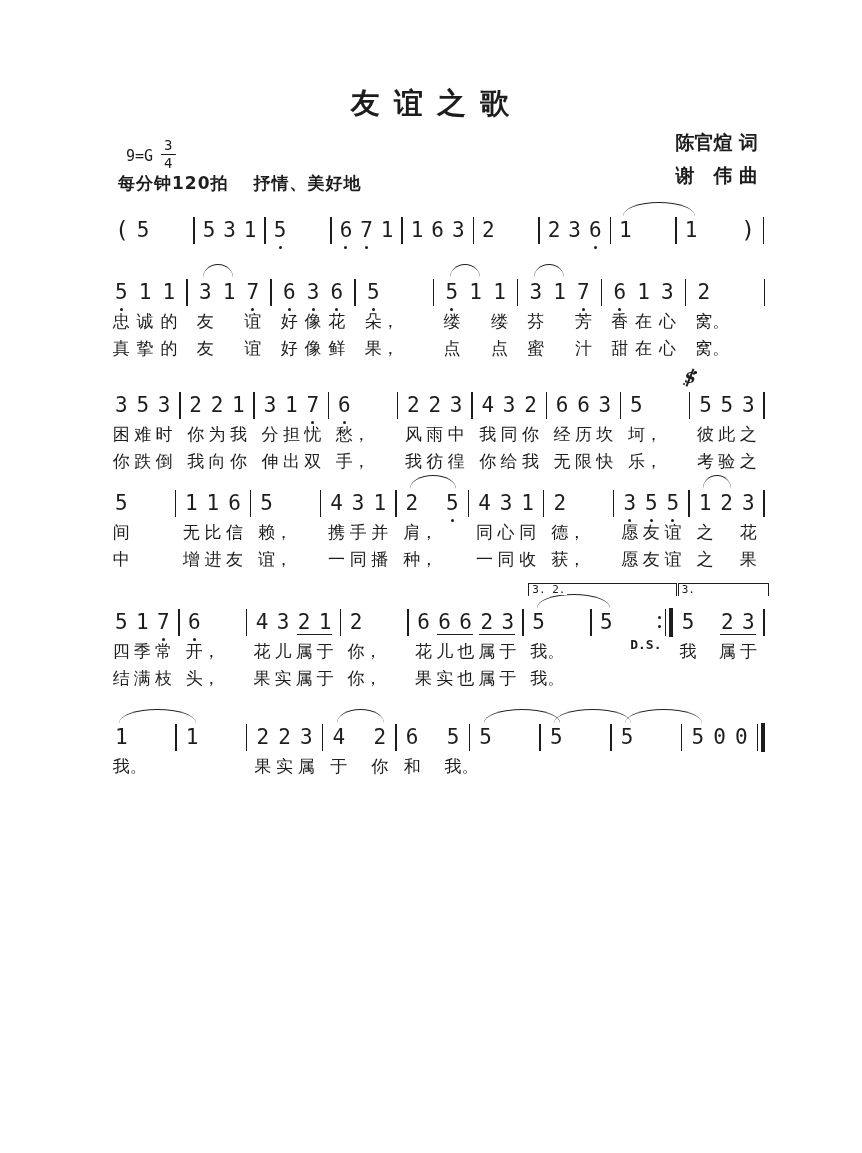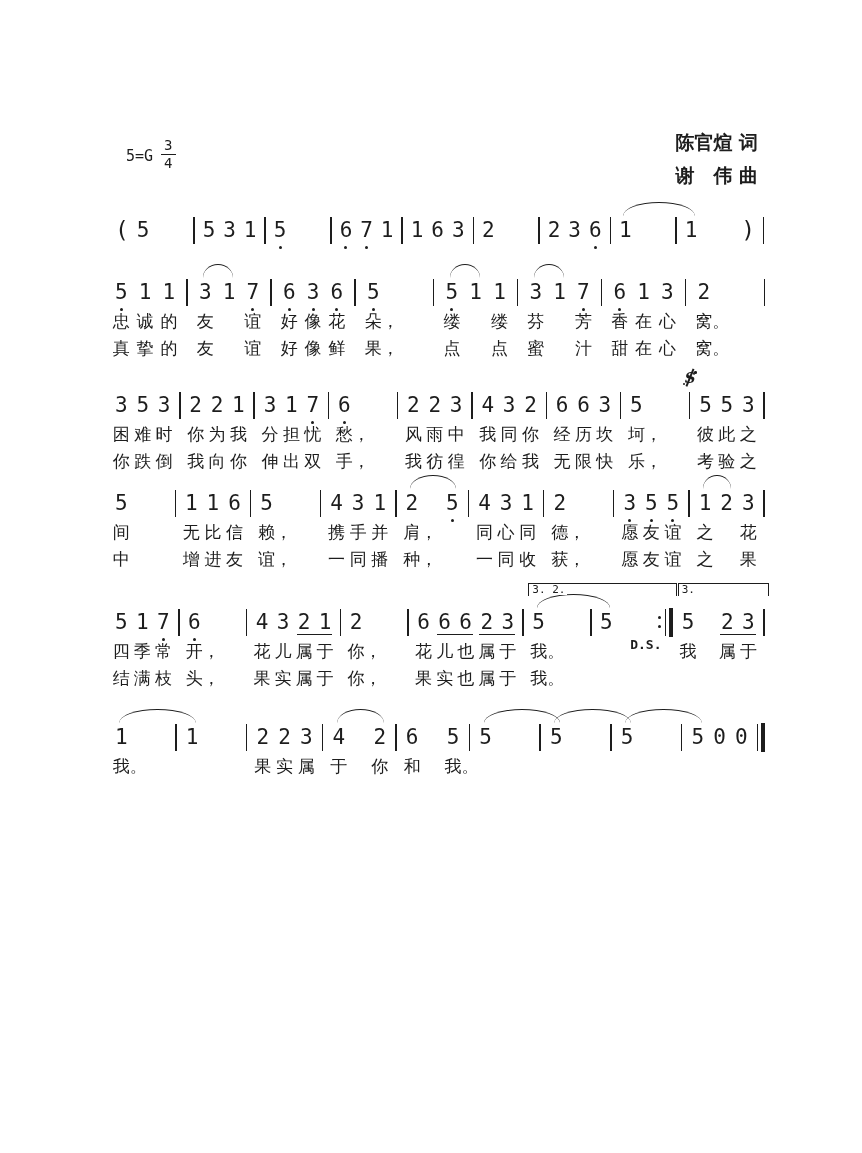--- a/index.html
+++ b/index.html
@@ -48,30 +48,32 @@
   .segno .sl{position:absolute;left:6px;top:0;width:1.5px;height:19px;background:#1d1d1d;
              transform:rotate(22deg);}
   .segno .d1,.segno .d2{position:absolute;width:2.5px;height:2.5px;border-radius:50%;background:#1d1d1d;}
   .segno .d1{right:0;top:3px;}
   .segno .d2{left:0;bottom:3px;}
 </style>
 </head>
 <body>
 
 <div class="sheet">
+  <div class="title">友 谊 之 歌</div>
   <div class="credits">
     <div>陈官煊 词</div>
     <div>谢　伟 曲</div>
   </div>
   <div class="keysig">
-    <span>5=G</span><span class="frac">
+    <span>9=G</span><span class="frac">
         <span class="num">3</span>
         <span class="den">4</span>
       </span>
   </div>
+  <div class="tempo">每分钟120拍　 抒情、美好地</div>
   <div id="score">
       <div class="system" style="top: 215px;">
         <div class="notes-row">
           <span class="tok paren">(</span>
           <span class="tok">5</span>
           <span class="tok"><i class="dashline"></i></span>
           <span class="tok"><i class="dashline"></i></span>
           <span class="bar">
             <i class="bline"></i>
           </span>

